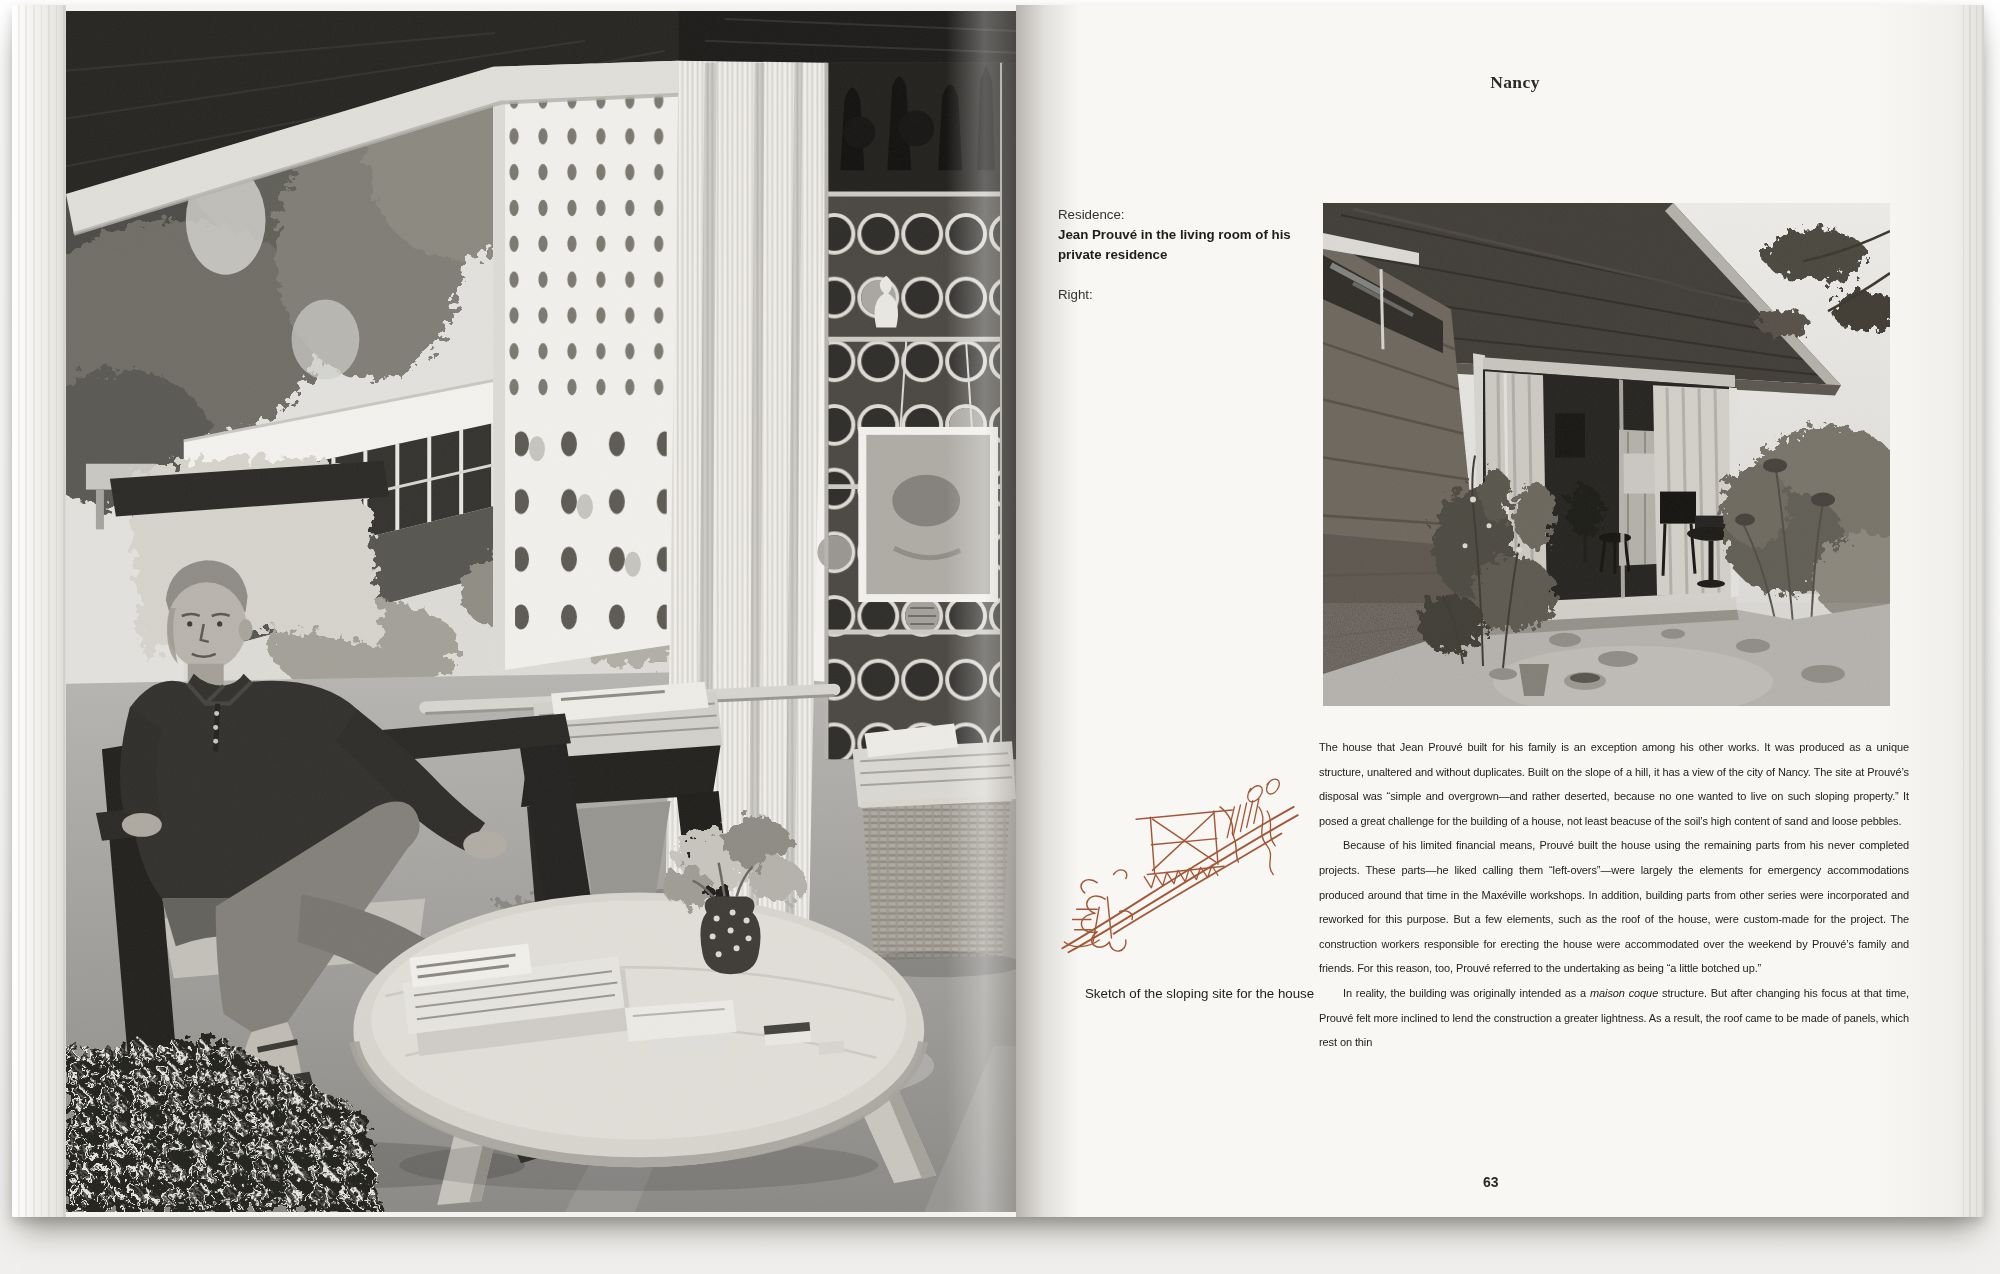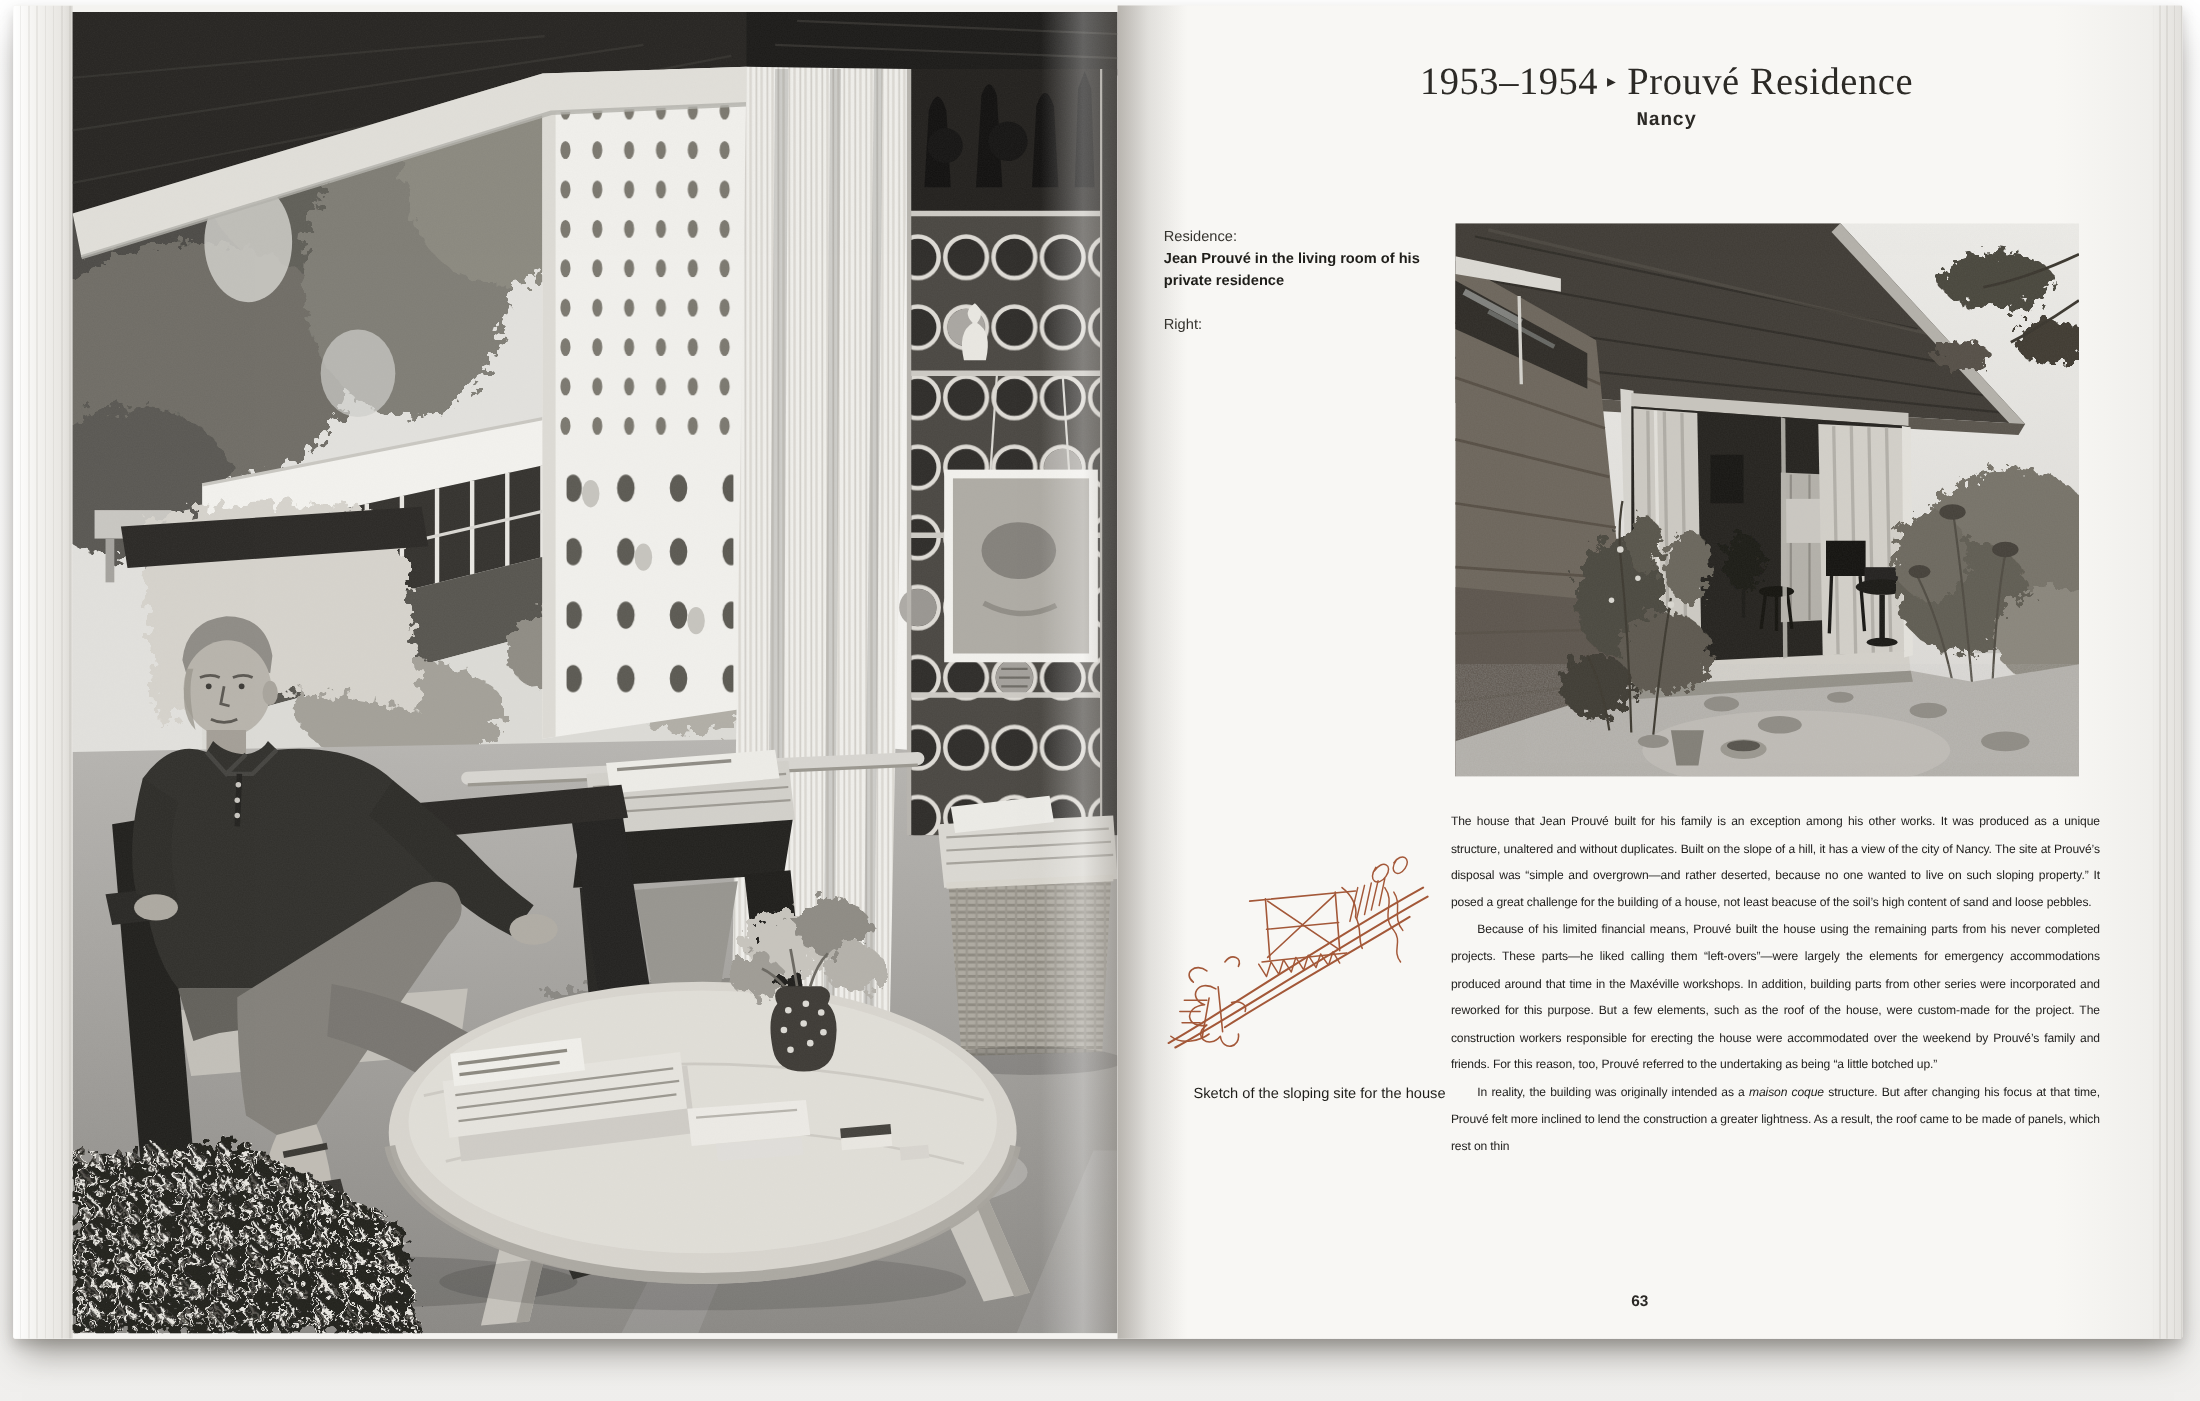--- a/index.html
+++ b/index.html
@@ -21,21 +21,21 @@
   
   .page-right{position:absolute;left:1004px;top:0;width:968px;height:100%;border-radius:0 2px 2px 0;
     background:linear-gradient(to right,#e7e5e1 0px,#f2f1ee 26px,#f8f7f4 60px,#f8f7f4 88%,#f0efec 97%,#e2e0dc 100%);}
   .gutter-shadow{position:absolute;left:0;top:0;bottom:0;width:64px;pointer-events:none;
     background:linear-gradient(to right,rgba(75,68,58,0.30),rgba(75,68,58,0.10) 45%,rgba(75,68,58,0) 100%);}
   .paper-edges-right{position:absolute;right:0;top:0;bottom:0;width:26px;
     background:repeating-linear-gradient(to right,transparent 0 5px,rgba(120,115,105,0.12) 5px 6.5px);}
   .title-block{position:absolute;left:30px;right:0;top:50px;text-align:center;color:#2c2a26;}
   .title{margin:0;font-family:"Liberation Serif",serif;font-weight:400;font-size:35px;letter-spacing:0.5px;line-height:1.1;}
   .title .arrow{display:inline-block;font-family:"DejaVu Sans",sans-serif;font-size:16px;vertical-align:6px;margin:0 10px 0 8px;}
-  .subtitle{margin-top:6px;font-family:Liberation Mono, monospace;font-weight:700;font-size:17.5px;letter-spacing:0.4px;}
+  .subtitle{margin-top:17px;font-family:Liberation Serif, serif;font-weight:700;font-size:17.5px;letter-spacing:0.4px;}
   .captions{position:absolute;left:42px;top:200px;width:260px;font-size:13.3px;line-height:20px;color:#34322d;}
   .cap-title{font-weight:700;color:#1f1e1a;}
   .cap-group + .cap-group{margin-top:20px;}
   .photo-right{position:absolute;left:307px;top:198px;width:567px;height:503px;margin:0;}
   .photo-right svg{width:100%;height:100%;display:block;}
   .sketch{position:absolute;left:32px;top:742px;width:258px;height:214px;margin:0;--ink:#9c4a28;}
   .sketch svg{width:100%;height:100%;display:block;}
   .sketch svg path{stroke:var(--ink);}
   .sketch-caption{position:absolute;left:42px;top:979px;width:260px;font-size:13.3px;line-height:19px;font-weight:400;color:#1f1e1a;margin-left:27px;}
   .bodytext{position:absolute;left:303px;top:730px;width:590px;font-size:11px;line-height:24.6px;letter-spacing:-0.1px;
@@ -333,21 +333,20 @@
           <rect x="0" y="0" width="952" height="1207" filter="url(#lno)" opacity="0.13"></rect>
         </svg>
         <div class="photo-gloss"></div>
       </figure>
     </div>
 
     <div class="page page-right">
       <div class="gutter-shadow"></div>
 
       <header class="title-block">
-        <h1 class="title"><span>1953–1954</span><span class="arrow">▸</span><span>Prouvé Residence</span></h1>
         <div class="subtitle">Nancy</div>
       </header>
 
       <aside class="captions">
         <div class="cap-group">
           <div class="cap-label">Residence:</div>
           <div class="cap-title">Jean Prouvé in the living room of his private residence</div>
         </div>
         <div class="cap-group">
           <div class="cap-label">Right:</div>

